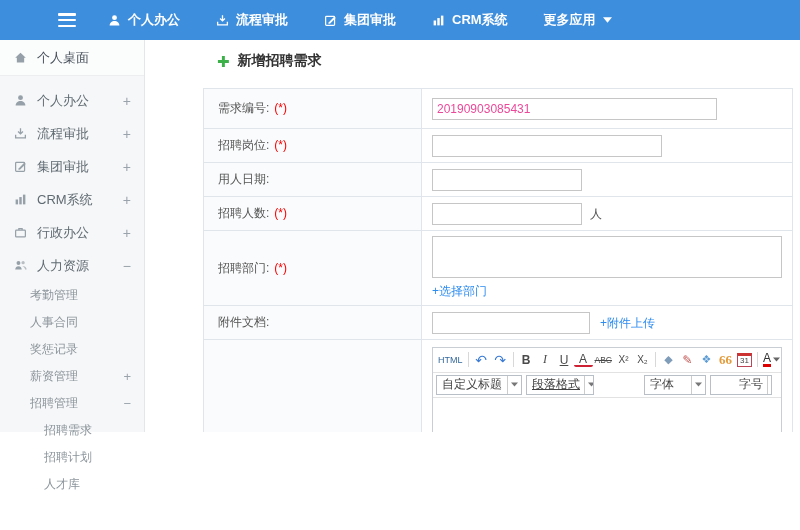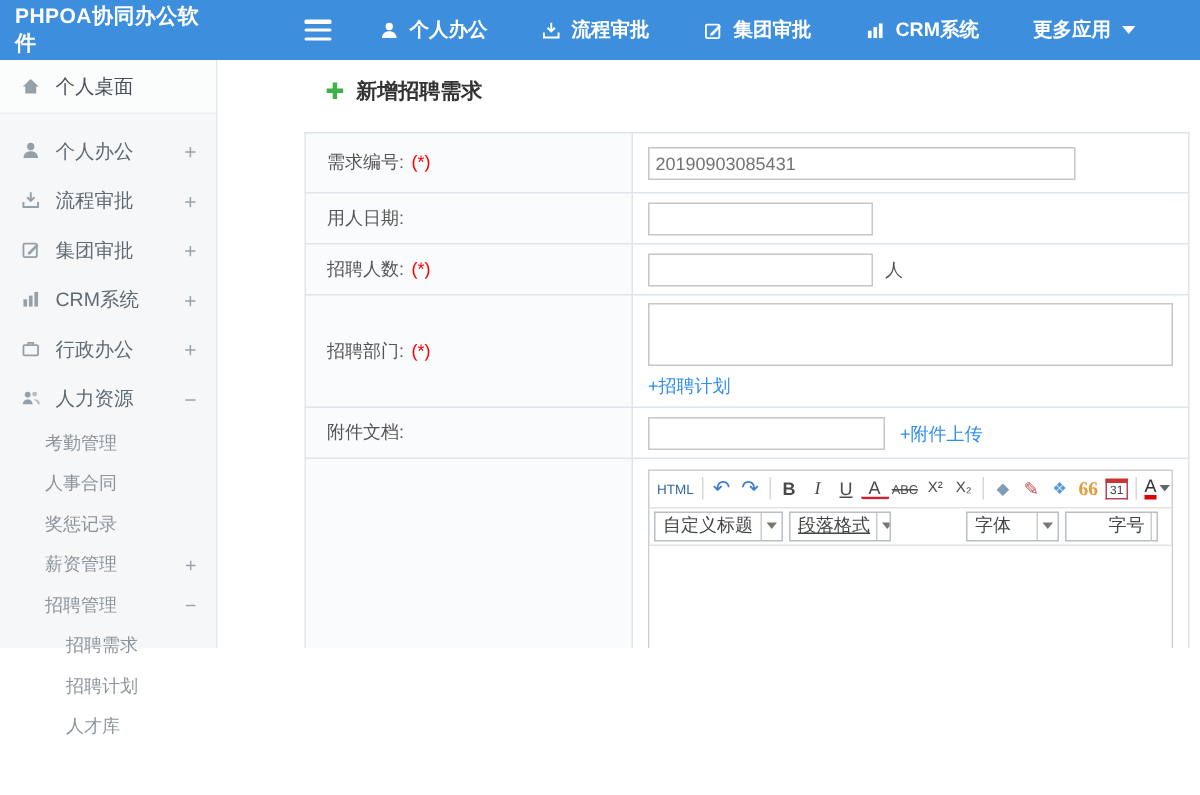--- a/index.html
+++ b/index.html
@@ -39,21 +39,21 @@
     font-size:14px; font-weight:bold; color:#333; margin-bottom:16px; }
   .plus-icon { color:#3cb14a; font-size:15px; font-weight:bold; line-height:1; }
 
   table.form { border-collapse:collapse; width:590px; table-layout:fixed; }
   table.form td { border:1px solid #dfe5ea; font-size:12px; vertical-align:middle; }
   td.lbl { background:#fafbfc; padding-left:14px; color:#555; }
   td.val { padding:5px 10px; background:#fff; }
   .r1 td { height:40px; } .r34 td { height:34px; }
   .r-dept td { height:66px; } .r-req td { height:336px; }
   .req-mark { color:#ff0000; margin-left:5px; }
-  .inp { height:22px; border:1px solid #c6c6c6; font-size:12px; padding:0 4px; color:#737373;
+  .inp { height:22px; border:1px solid #c6c6c6; font-size:12px; padding:0 4px; color:#ec4899;
     background:#fff; outline:none; }
   .w285 { width:285px; } .w230 { width:230px; } .w150 { width:150px; } .w158 { width:158px; }
   .suffix { margin-left:8px; color:#555; }
   .dept-ta { width:100%; height:42px; border:1px solid #c6c6c6; resize:none; display:block;
     background:#fff; outline:none; }
   .link { color:#2d8cf0; font-size:12px; text-decoration:none; cursor:pointer; }
   .dept-link { display:inline-block; margin-top:5px; }
   .attach-link { margin-left:10px; }
   td.val-top { vertical-align:top; }
 
@@ -89,21 +89,20 @@
   .dd1 { width:86px; } .dd2 { width:68px;text-decoration:underline; } .dd3 { width:62px;margin-left:46px; } .dd4 { width:62px;padding-left:28px; }
   .align-group { display:flex; align-items:center; gap:4px; margin-left:6px; }
   .align-btn { width:18px; height:18px; display:flex; align-items:center; justify-content:center;
     cursor:pointer; flex:none; }
   .editor-body { flex:1; background:#fff; }
 </style>
 </head>
 <body>
 
 <header class="topbar">
-  <div class="brand">PHPOA协同办公软件</div>
   <div class="hamburger">
       <i></i>
       <i></i>
       <i></i>
     </div>
   <nav class="topnav">
     <div class="nav-item">
       <span>
         <svg width="13" height="13" viewBox="0 0 16 16">
             <circle cx="8" cy="4.5" r="3" fill="#fff"></circle>
@@ -278,23 +277,31 @@
       <tbody>
           <tr class="r1">
         <td class="lbl">
           <span>需求编号:</span><span class="req-mark">(*)</span>
         </td>
         <td class="val">
           <input class="inp w285" type="text" value="20190903085431" style="">
         </td>
       </tr>
 
-
       <tr class="r34">
         <td class="lbl">
+          <span>招聘岗位:</span><span class="req-mark">(*)</span>
+        </td>
+        <td class="val">
+          <input class="inp w230" type="text" value="" style="">
+        </td>
+      </tr>
+
+      <tr class="r34">
+        <td class="lbl">
           <span>用人日期:</span>
         </td>
         <td class="val">
           <input class="inp w150" type="text" value="" style="">
         </td>
       </tr>
 
       <tr class="r34">
         <td class="lbl">
           <span>招聘人数:</span><span class="req-mark">(*)</span>
@@ -303,21 +310,21 @@
           <input class="inp w150" type="text" value="" style=""><span class="suffix">人</span>
         </td>
       </tr>
 
       <tr class="r-dept">
         <td class="lbl">
           <span>招聘部门:</span><span class="req-mark">(*)</span>
         </td>
         <td class="val">
           <textarea class="dept-ta" style=""></textarea>
-          <a class="link dept-link">+招聘计划</a>
+          <a class="link dept-link">+选择部门</a>
         </td>
       </tr>
 
       <tr class="r34">
         <td class="lbl">
           <span>附件文档:</span>
         </td>
         <td class="val">
           <input class="inp w158" type="text" value="" style=""><a class="link attach-link">+附件上传</a>
         </td>

